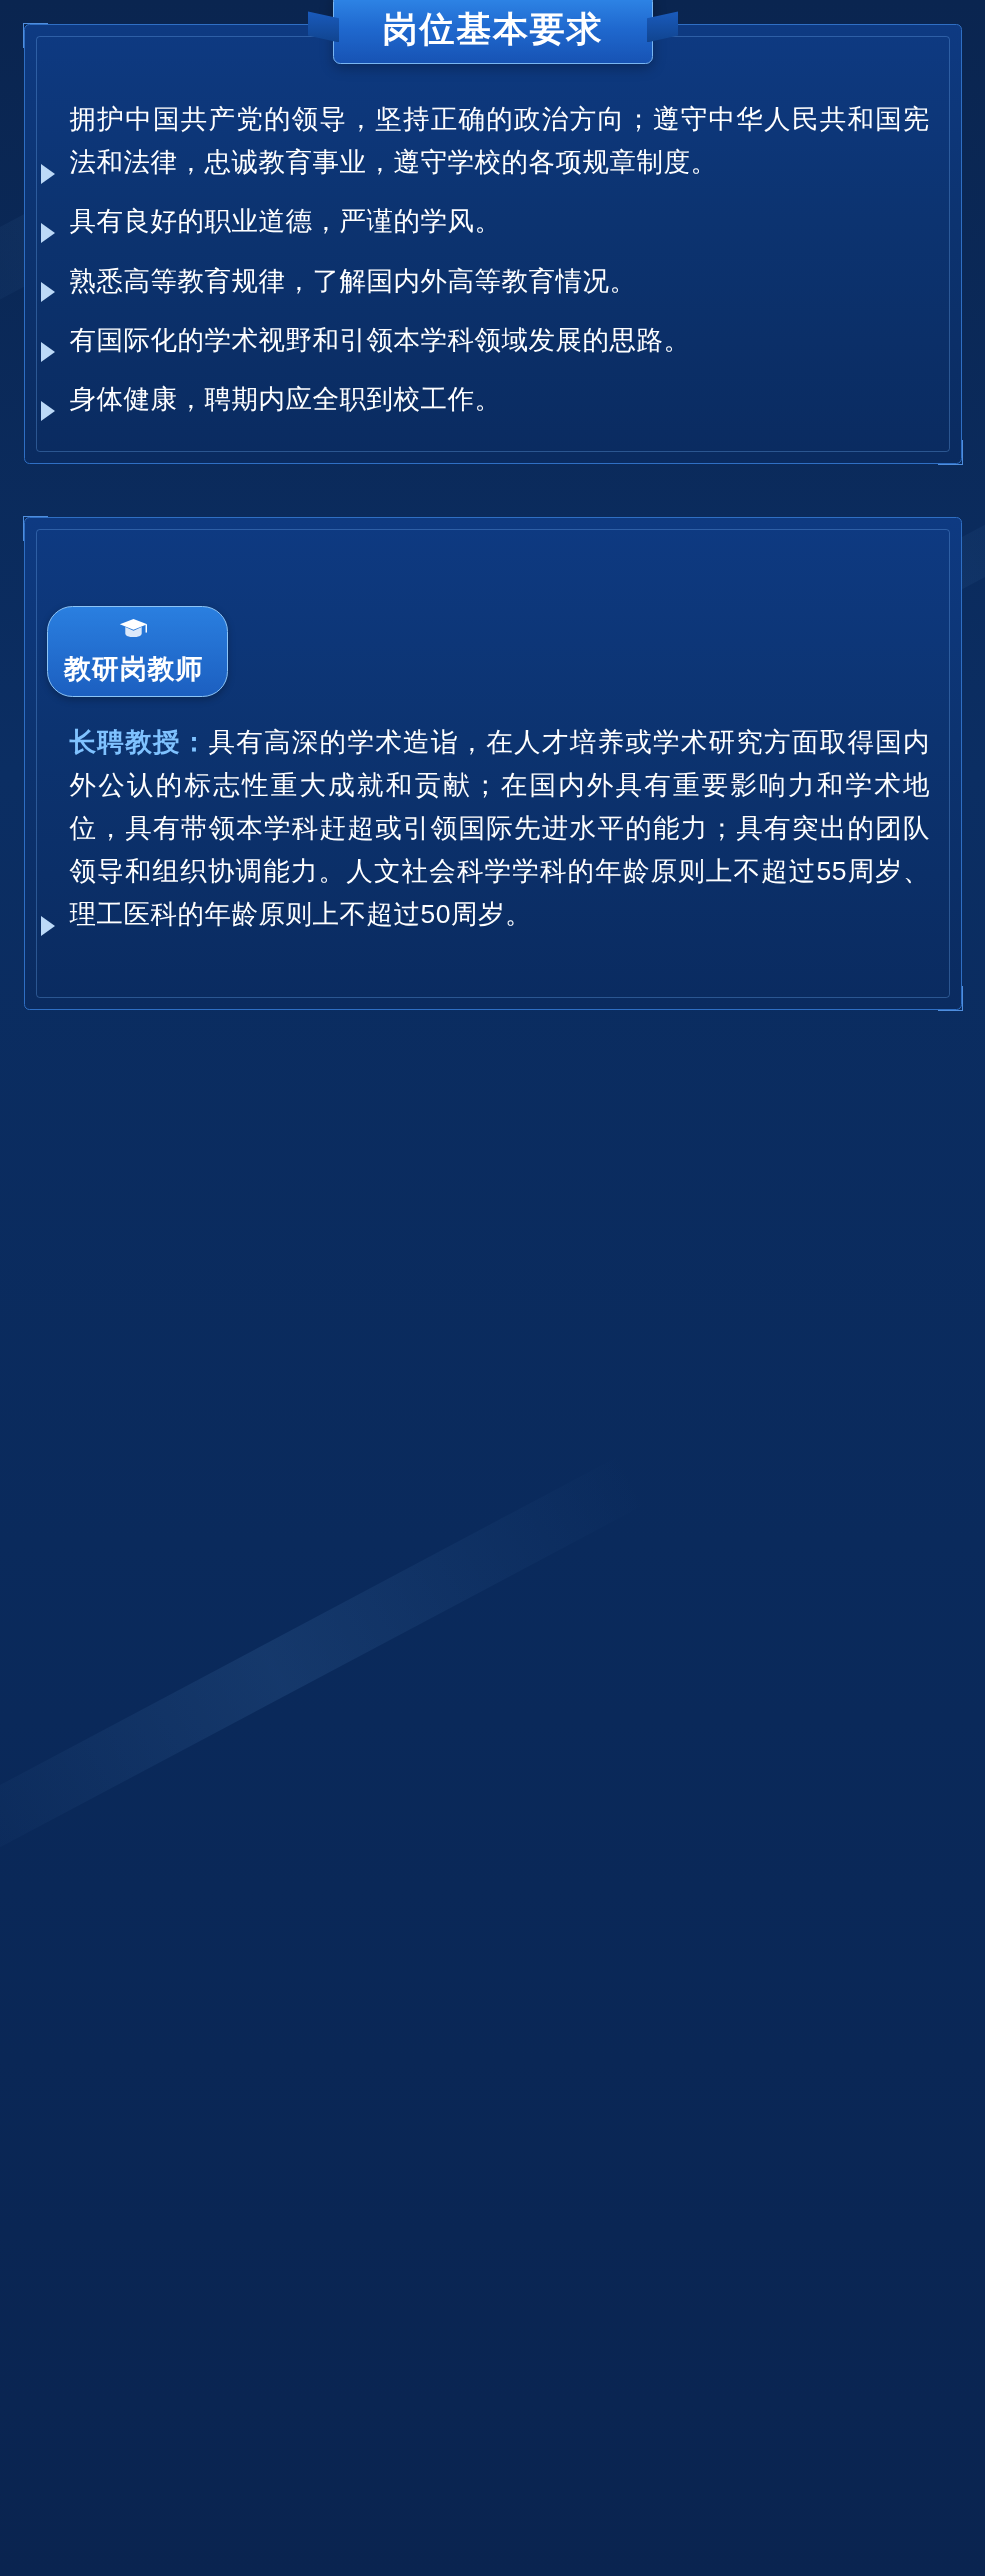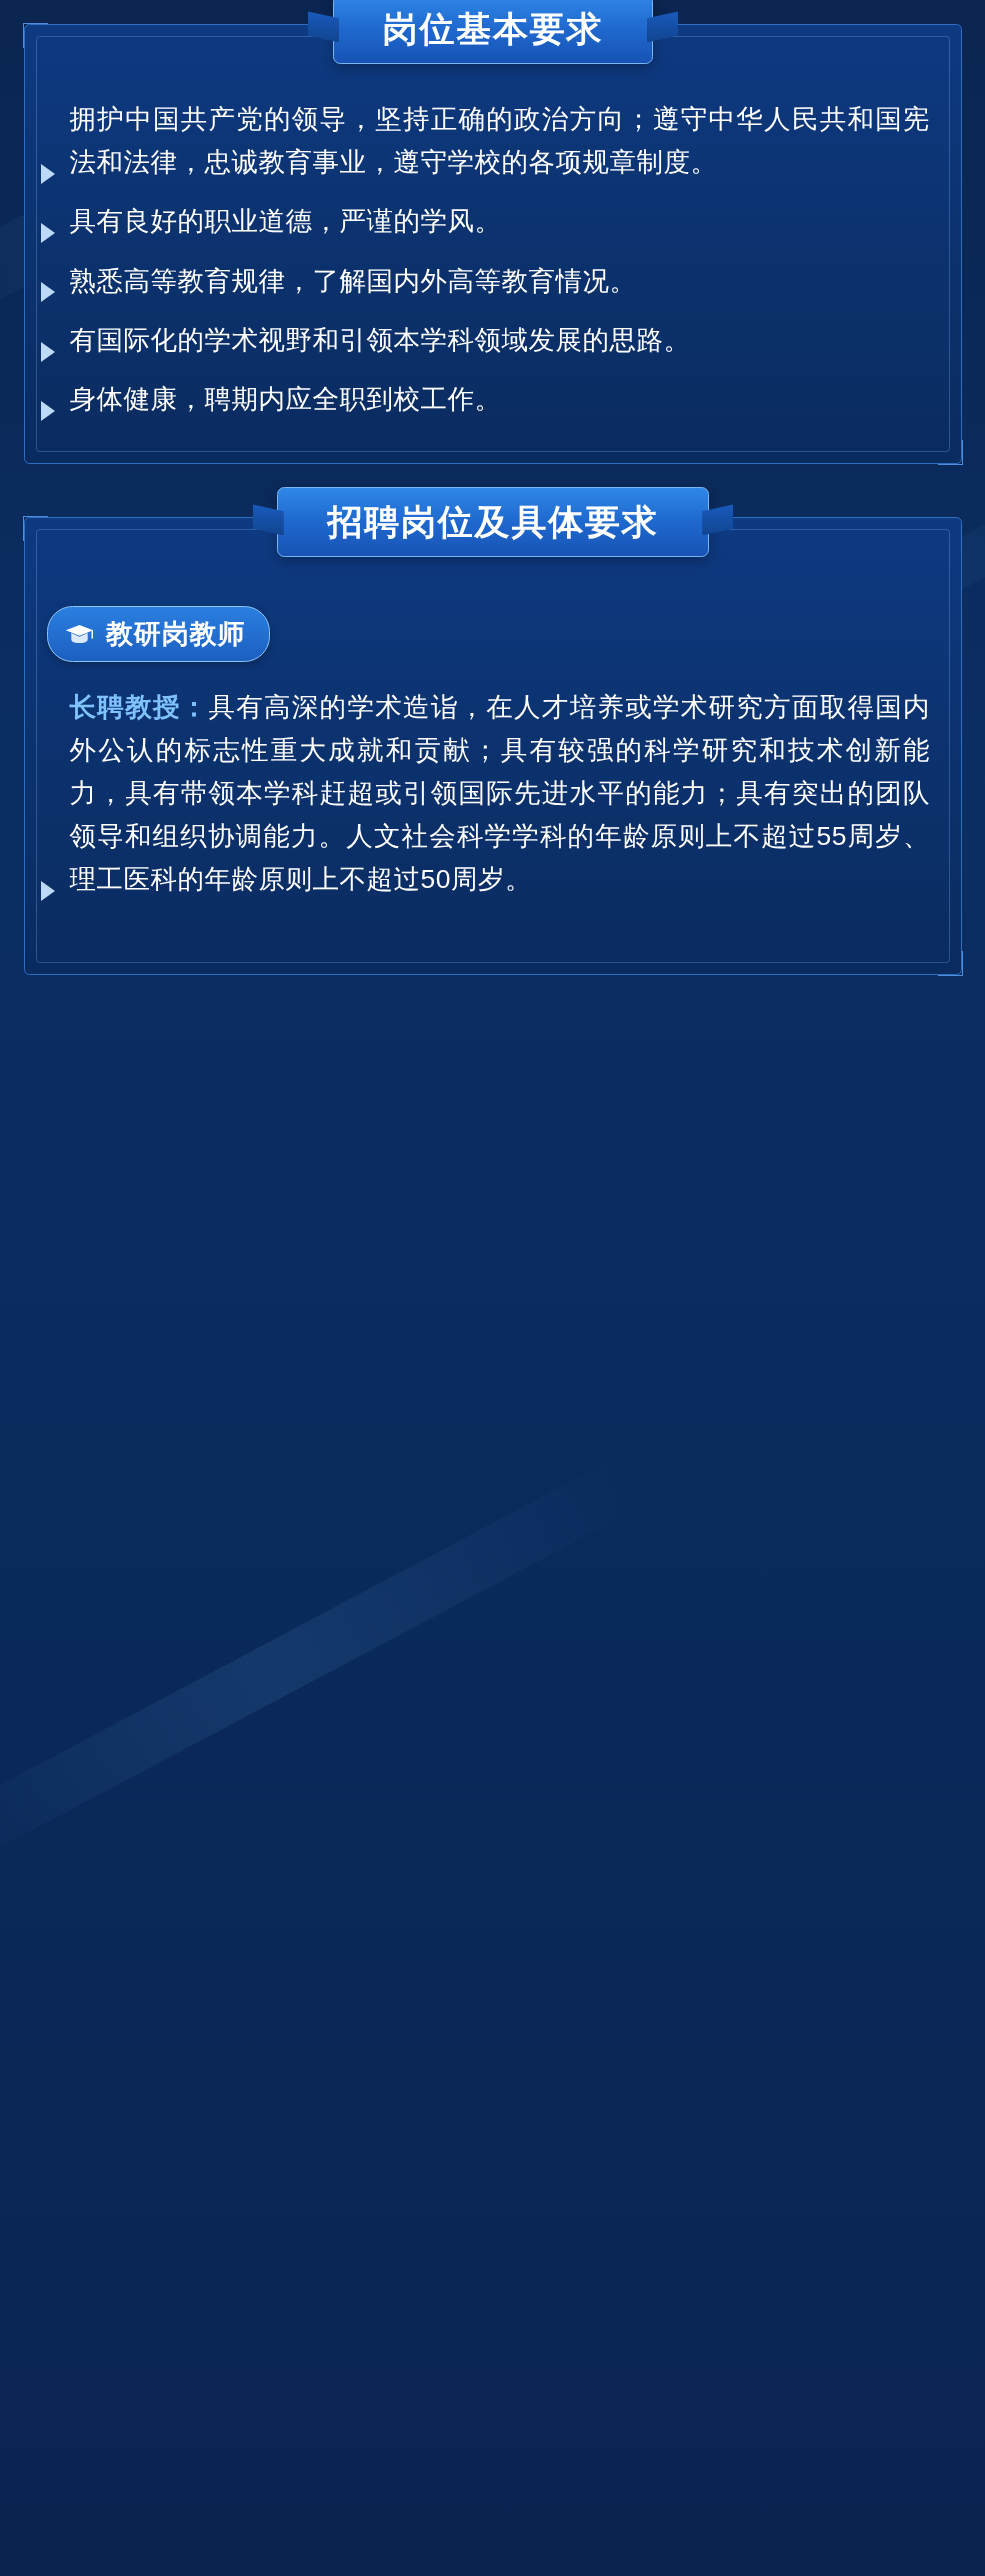--- a/index.html
+++ b/index.html
@@ -144,20 +144,21 @@
     padding: 9px 24px 9px 16.4px;
     margin: 0 0 24px 5.5px;
     background: linear-gradient(180deg, #2a7fe0 0%, #1c5fc0 100%);
     border: 0.9px solid #8cc4f6;
     border-radius: 25.6px;
     color: #ffffff;
     font-size: 27px;
     font-weight: bold;
     letter-spacing: 0.9px;
     box-shadow: 0 2.7px 7.3px rgba(0,0,0,0.25);
+    flex-direction: column;
   }
   .subtag .cap-icon { width: 31px; height: 24px; display: block; }
 
   .spacer-bottom { height: 9px; }
 </style>
 </head>
 <body>
 
 <div class="bg-streak" style="left:-183px; top:110px; width:822px; height:64px;"></div>
 <div class="bg-streak" style="left:365px; top:639px; width:822px; height:46px;"></div>
@@ -196,40 +197,33 @@
       <li>
         <span class="tri"></span>
         <span class="txt">身体健康，聘期内应全职到校工作。</span>
       </li>
     </ul>
   </section>
 
   <section class="card second">
     <div class="card-inner-line"></div>
 
-    <div class="banner-wrap">
-      <div class="banner">
-        <span class="ribbon-l"></span>
-        <span class="ribbon-r"></span>
-        <span>招聘岗位及具体要求</span>
-      </div>
-    </div>
 
     <div class="subtag">
       <svg class="cap-icon" viewBox="0 0 34 26">
         <path d="M17 3 L32 9 L17 15 L2 9 Z" fill="#ffffff"></path>
         <path d="M8 12 L8 19 C8 21.5 12 23 17 23 C22 23 26 21.5 26 19 L26 12 L17 16 Z" fill="#dce9fa"></path>
         <rect x="30.2" y="9" width="1.6" height="9" fill="#ffffff"></rect>
       </svg>
       <span>教研岗教师</span>
     </div>
 
     <ul class="bullets">
       <li>
         <span class="tri"></span>
-        <span class="txt"><span class="lead">长聘教授：</span><span>具有高深的学术造诣，在人才培养或学术研究方面取得国内外公认的标志性重大成就和贡献；具有较强的科学研究和技术创新能力，具有带领本学科赶超或引领国际先进水平的能力；具有突出的团队领导和组织协调能力。人文社会科学学科的年龄原则上不超过55周岁、理工医科的年龄原则上不超过50周岁。</span></span>
+        <span class="txt"><span class="lead">长聘教授：</span><span>具有高深的学术造诣，在人才培养或学术研究方面取得国内外公认的标志性重大成就和贡献；在国内外具有重要影响力和学术地位，具有带领本学科赶超或引领国际先进水平的能力；具有突出的团队领导和组织协调能力。人文社会科学学科的年龄原则上不超过55周岁、理工医科的年龄原则上不超过50周岁。</span></span>
       </li>
     </ul>
     <div class="spacer-bottom"></div>
   </section>
 
 </div>
 
 
 </body></html>

